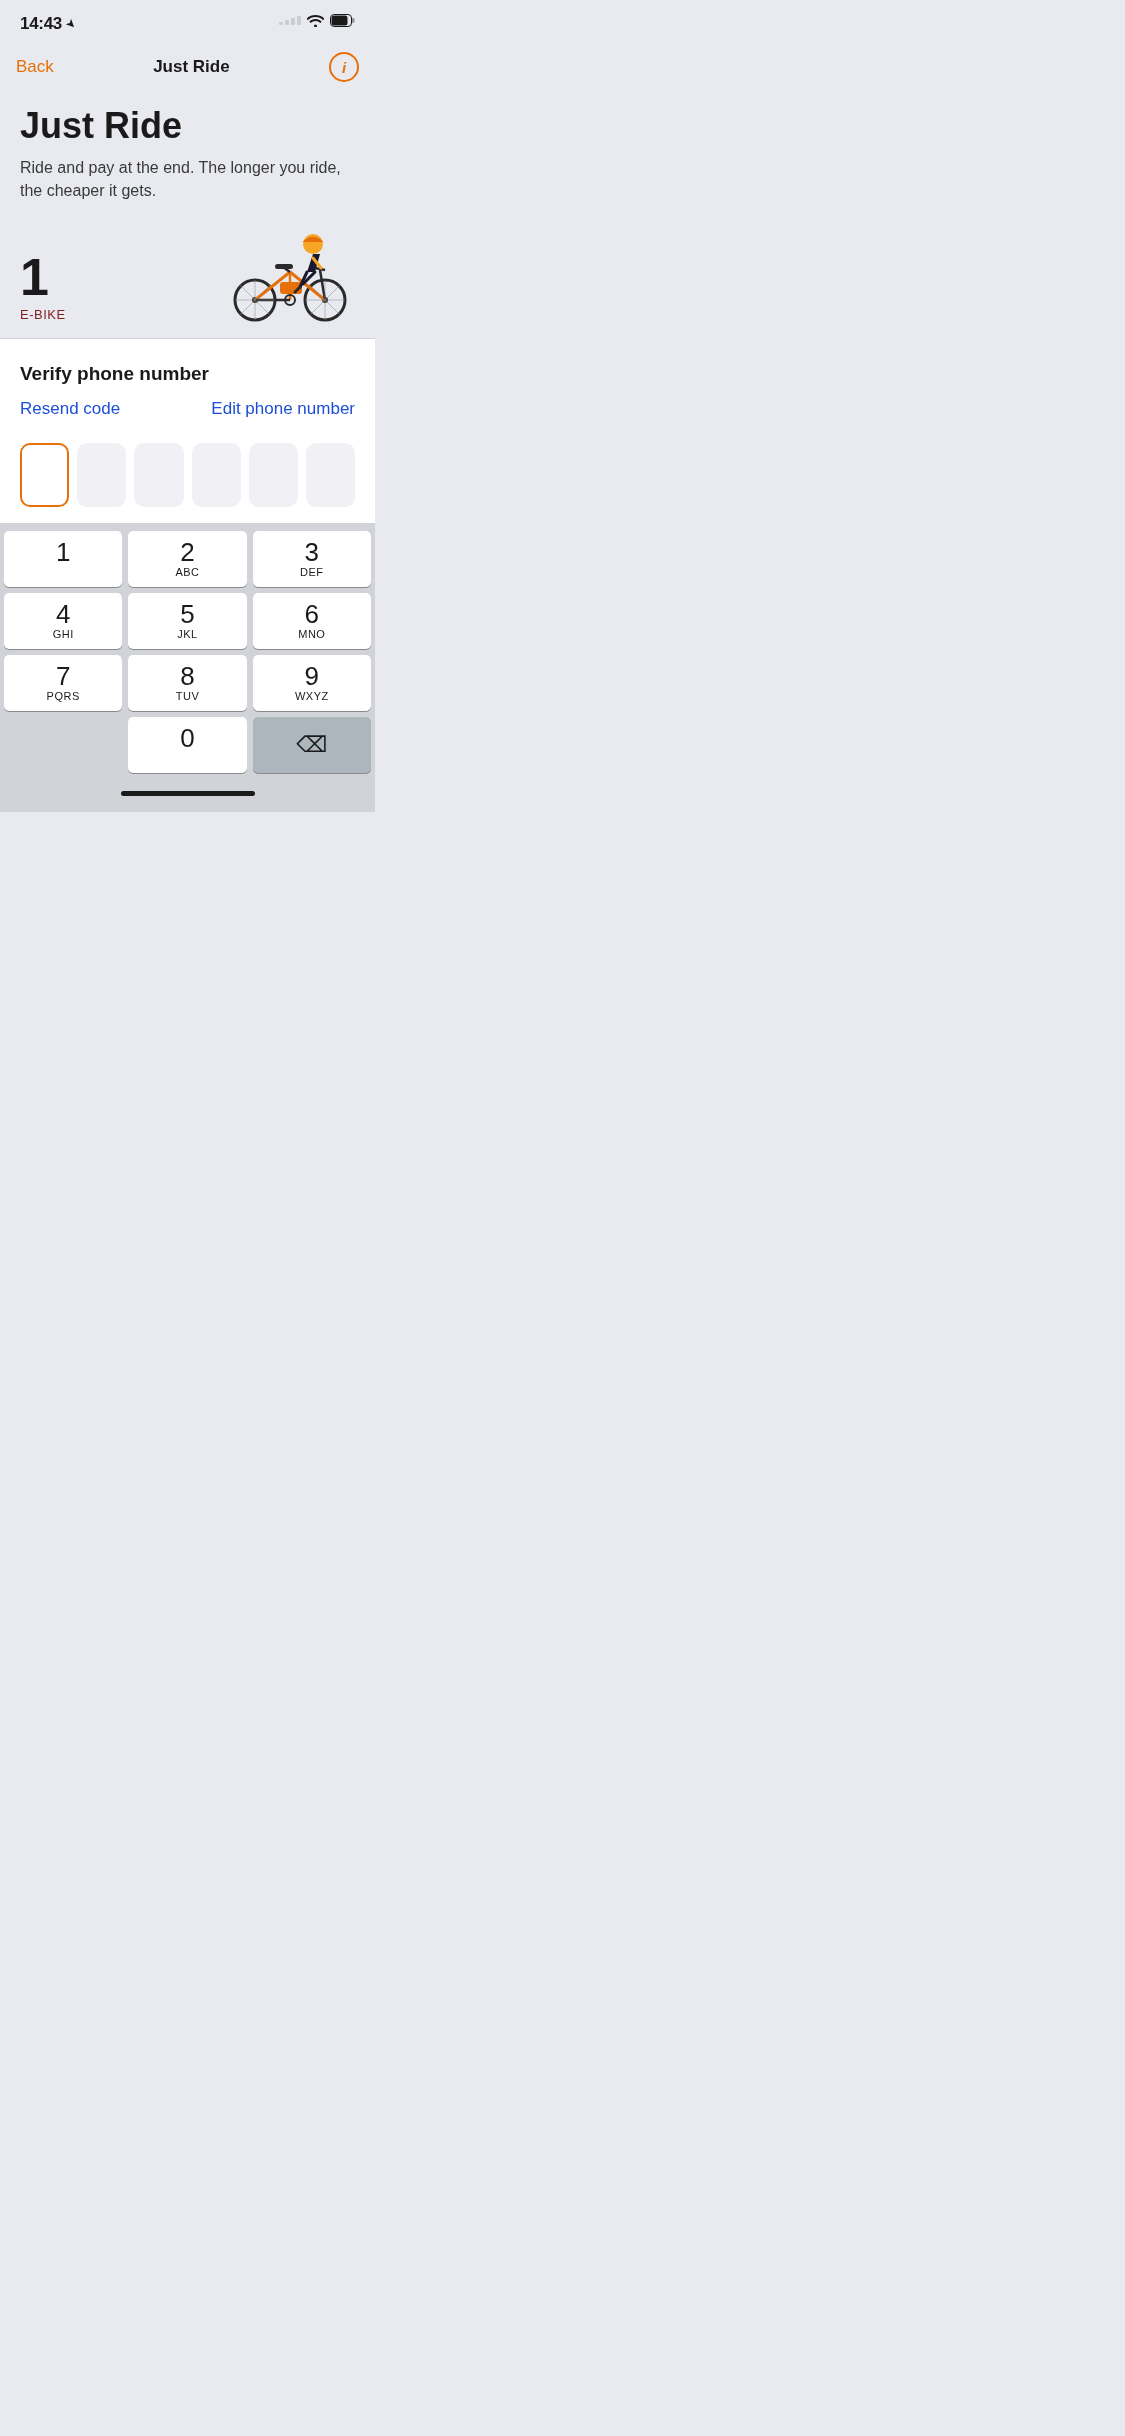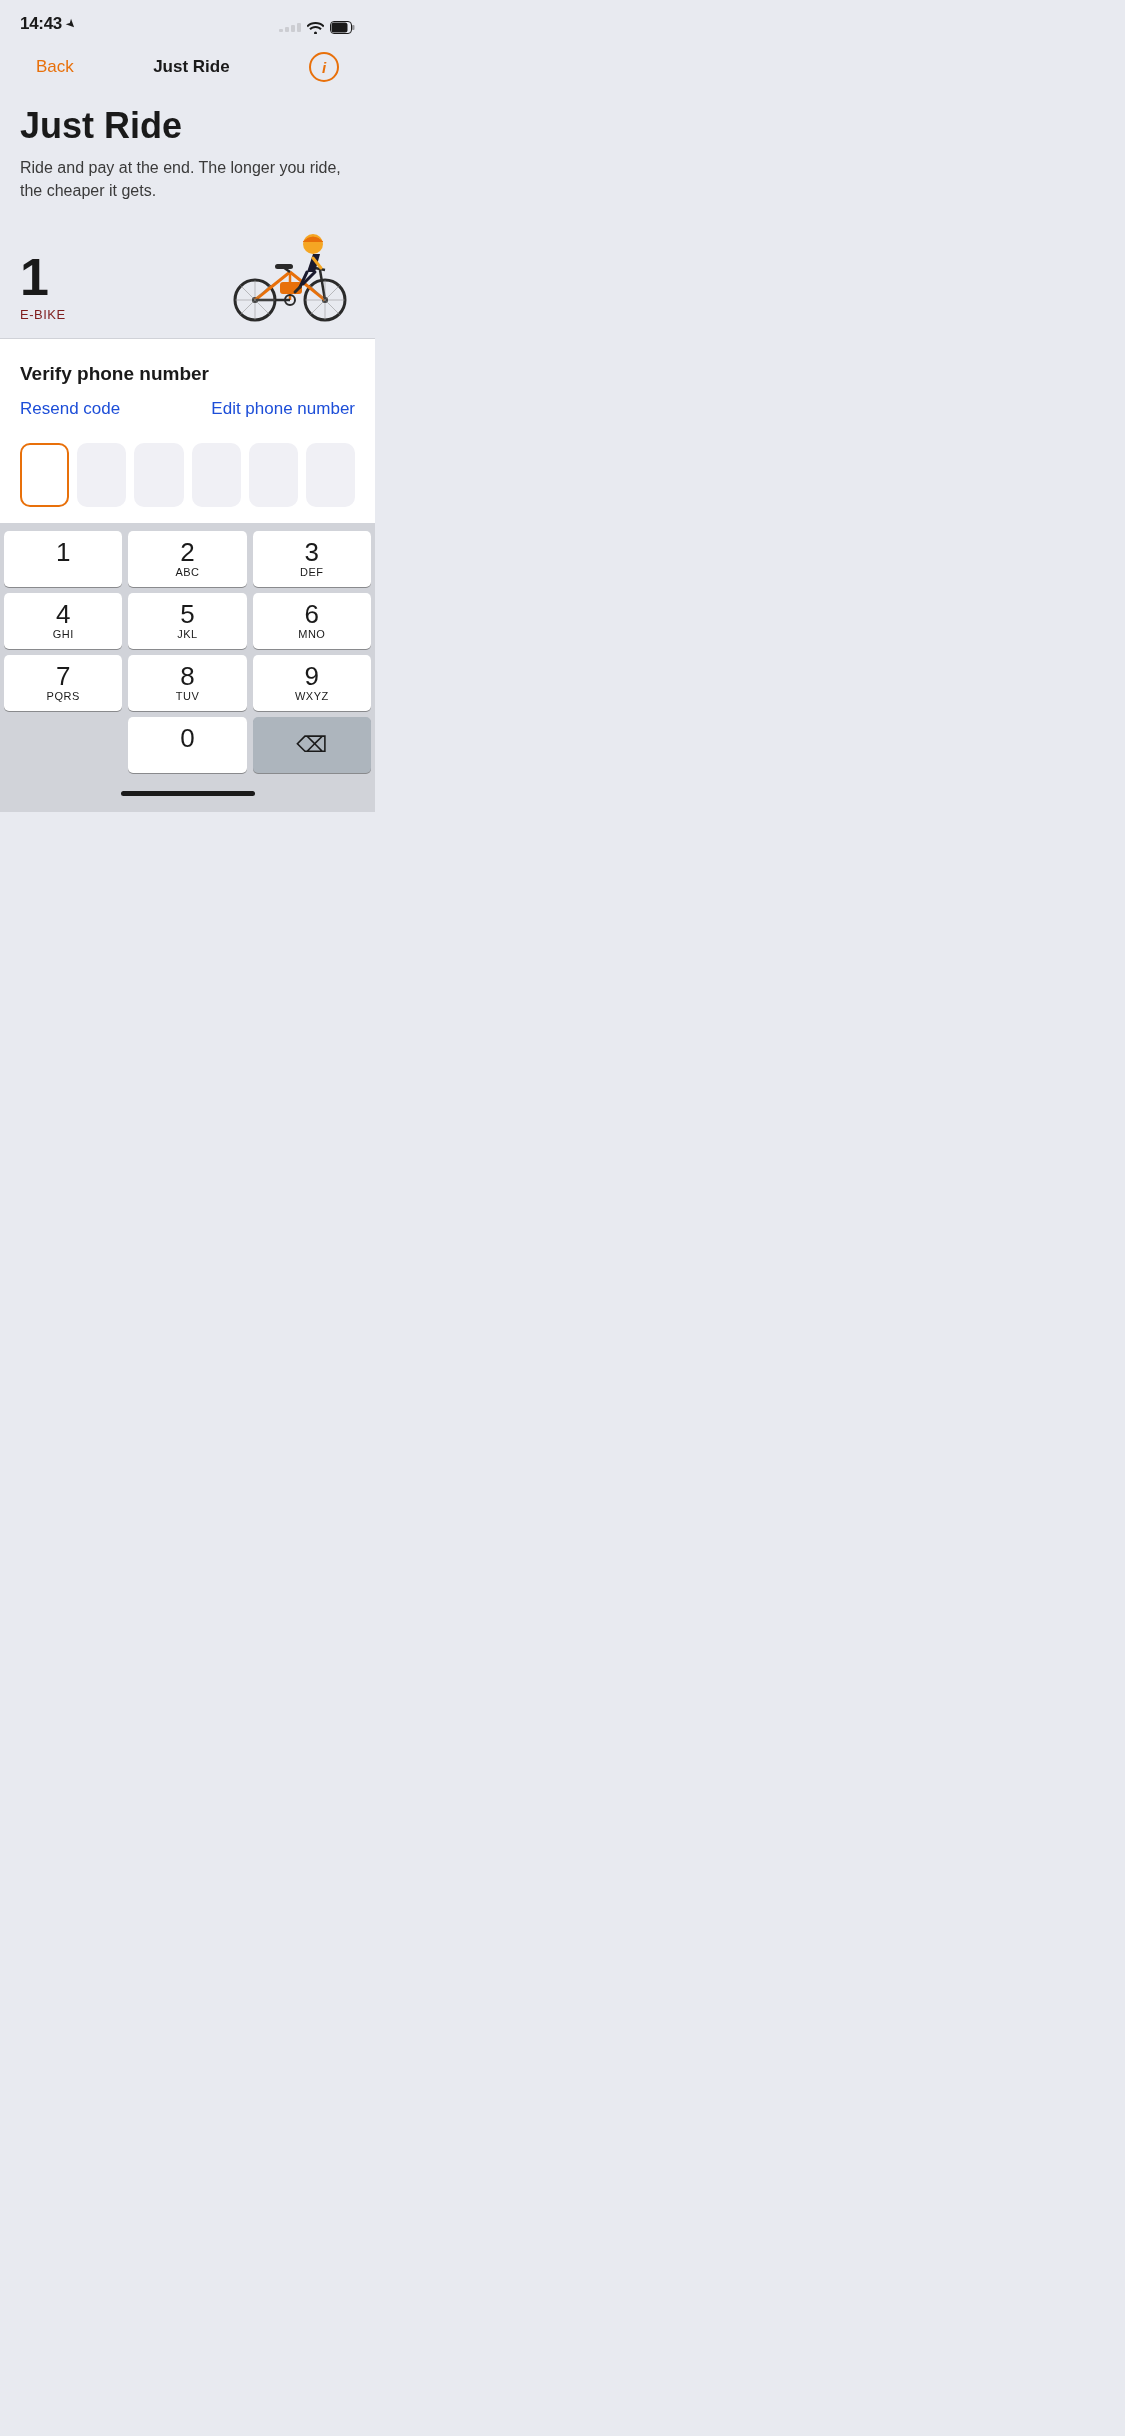--- a/index.html
+++ b/index.html
@@ -10,21 +10,21 @@
       min-height: 812px;
       background: #e8eaf0;
       font-family: -apple-system, 'SF Pro Display', 'Helvetica Neue', Arial, sans-serif;
       overflow-x: hidden;
     }
 
     
     .status-bar {
       display: flex;
       justify-content: space-between;
-      align-items: flex-end;
+      align-items: flex-start;
       padding: 14px 20px 8px;
       background: #e8eaf0;
     }
     .status-time {
       font-size: 17px;
       font-weight: 600;
       color: #1a1a1a;
       letter-spacing: -0.3px;
     }
     .status-icons {
@@ -39,21 +39,21 @@
       width: 4px;
       border-radius: 1px;
       background: #8a8a8e;
     }
 
     
     .nav-bar {
       display: flex;
       justify-content: space-between;
       align-items: center;
-      padding: 10px 36px 14px;
+      padding: 10px 16px 14px;
       background: #e8eaf0;
     }
     .back-btn {
       color: #e8700a;
       font-size: 17px;
       font-weight: 400;
       cursor: pointer;
     }
     .nav-title {
       font-size: 17px;

